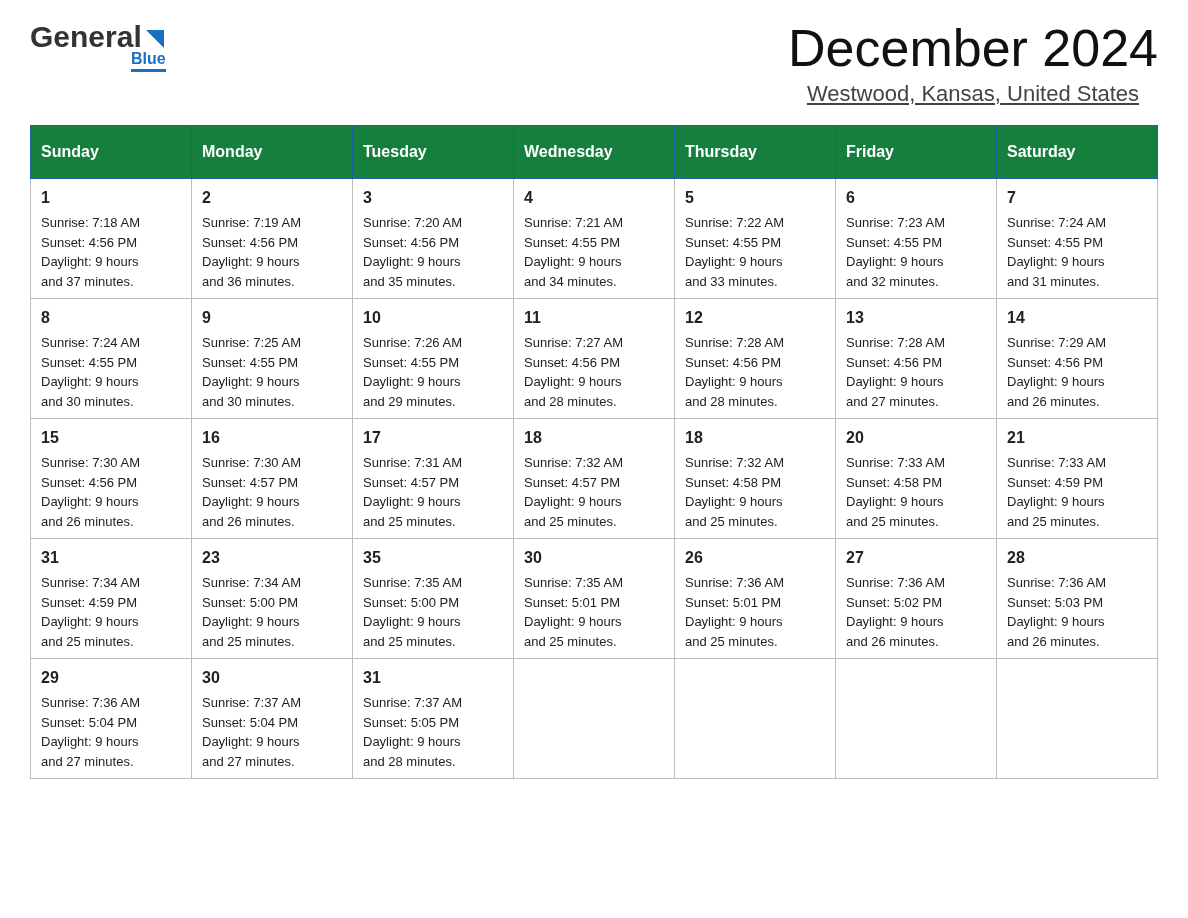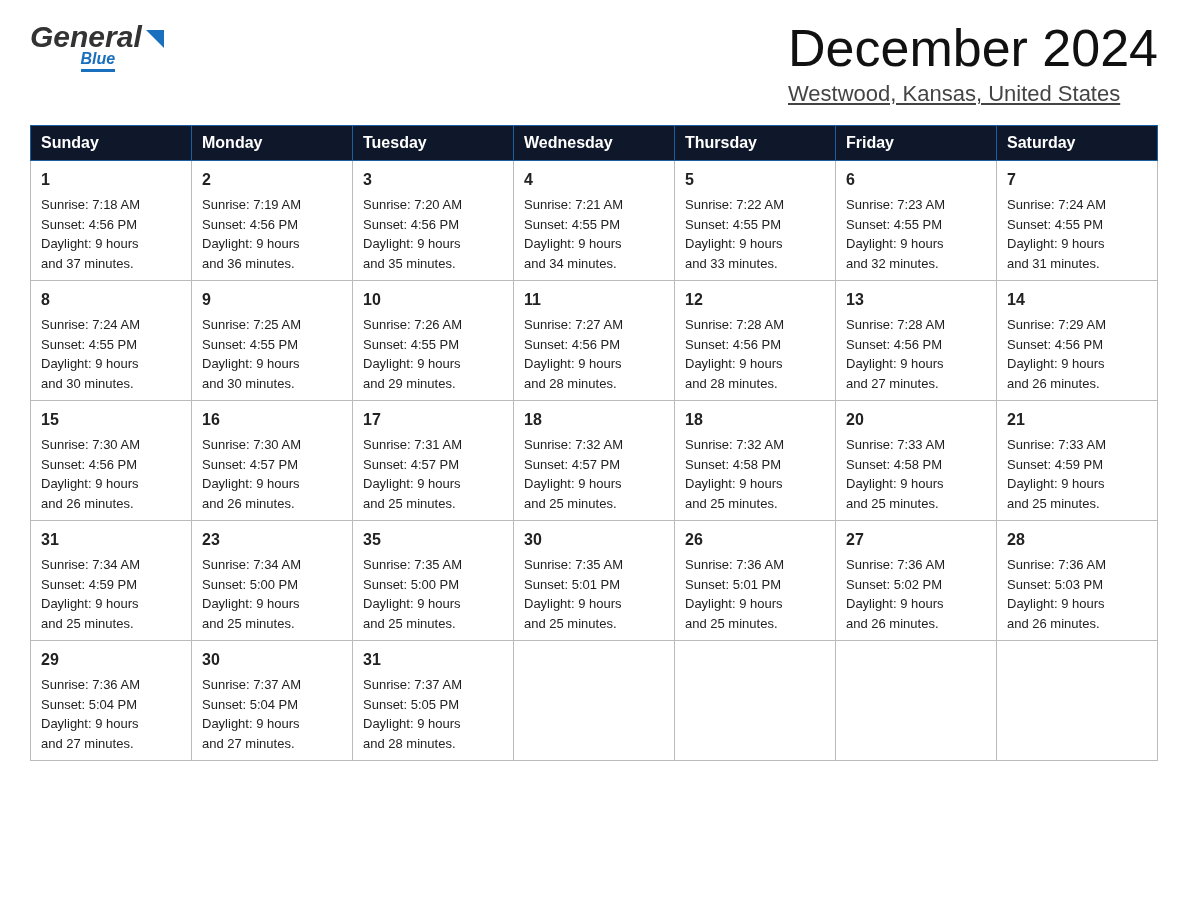--- a/index.html
+++ b/index.html
@@ -13,49 +13,48 @@
     }
     .header-area {
       display: flex;
       justify-content: space-between;
       align-items: flex-start;
       margin-bottom: 18px;
     }
     .logo-area {
       display: flex;
       flex-direction: column;
-      align-items: center;
-      font-style: italic;
+      align-items: flex-end;
     }
     .title-area {
-      text-align: left;
+      text-align: center;
     }
     .month-title {
       font-size: 52px;
       font-weight: normal;
       color: #111;
       line-height: 1.1;
     }
     .location-title {
       font-size: 22px;
       color: #444;
       margin-top: 4px;
       text-decoration: underline;
     }
     .calendar-table {
       width: 100%;
       border-collapse: collapse;
       border: 1px solid #999;
     }
     .calendar-table th {
-      background-color: #0f172a;
+      background-color: #15803d;
       color: #fff;
       font-size: 16px;
       font-weight: bold;
-      padding: 8px 10px;
+      padding: 17px 10px;
       text-align: left;
       border: 1px solid #1a5fa0;
     }
     .calendar-table td {
       vertical-align: top;
       padding: 7px 10px;
       border: 1px solid #bbb;
       font-size: 13px;
       line-height: 1.5;
       width: 14.28%;

